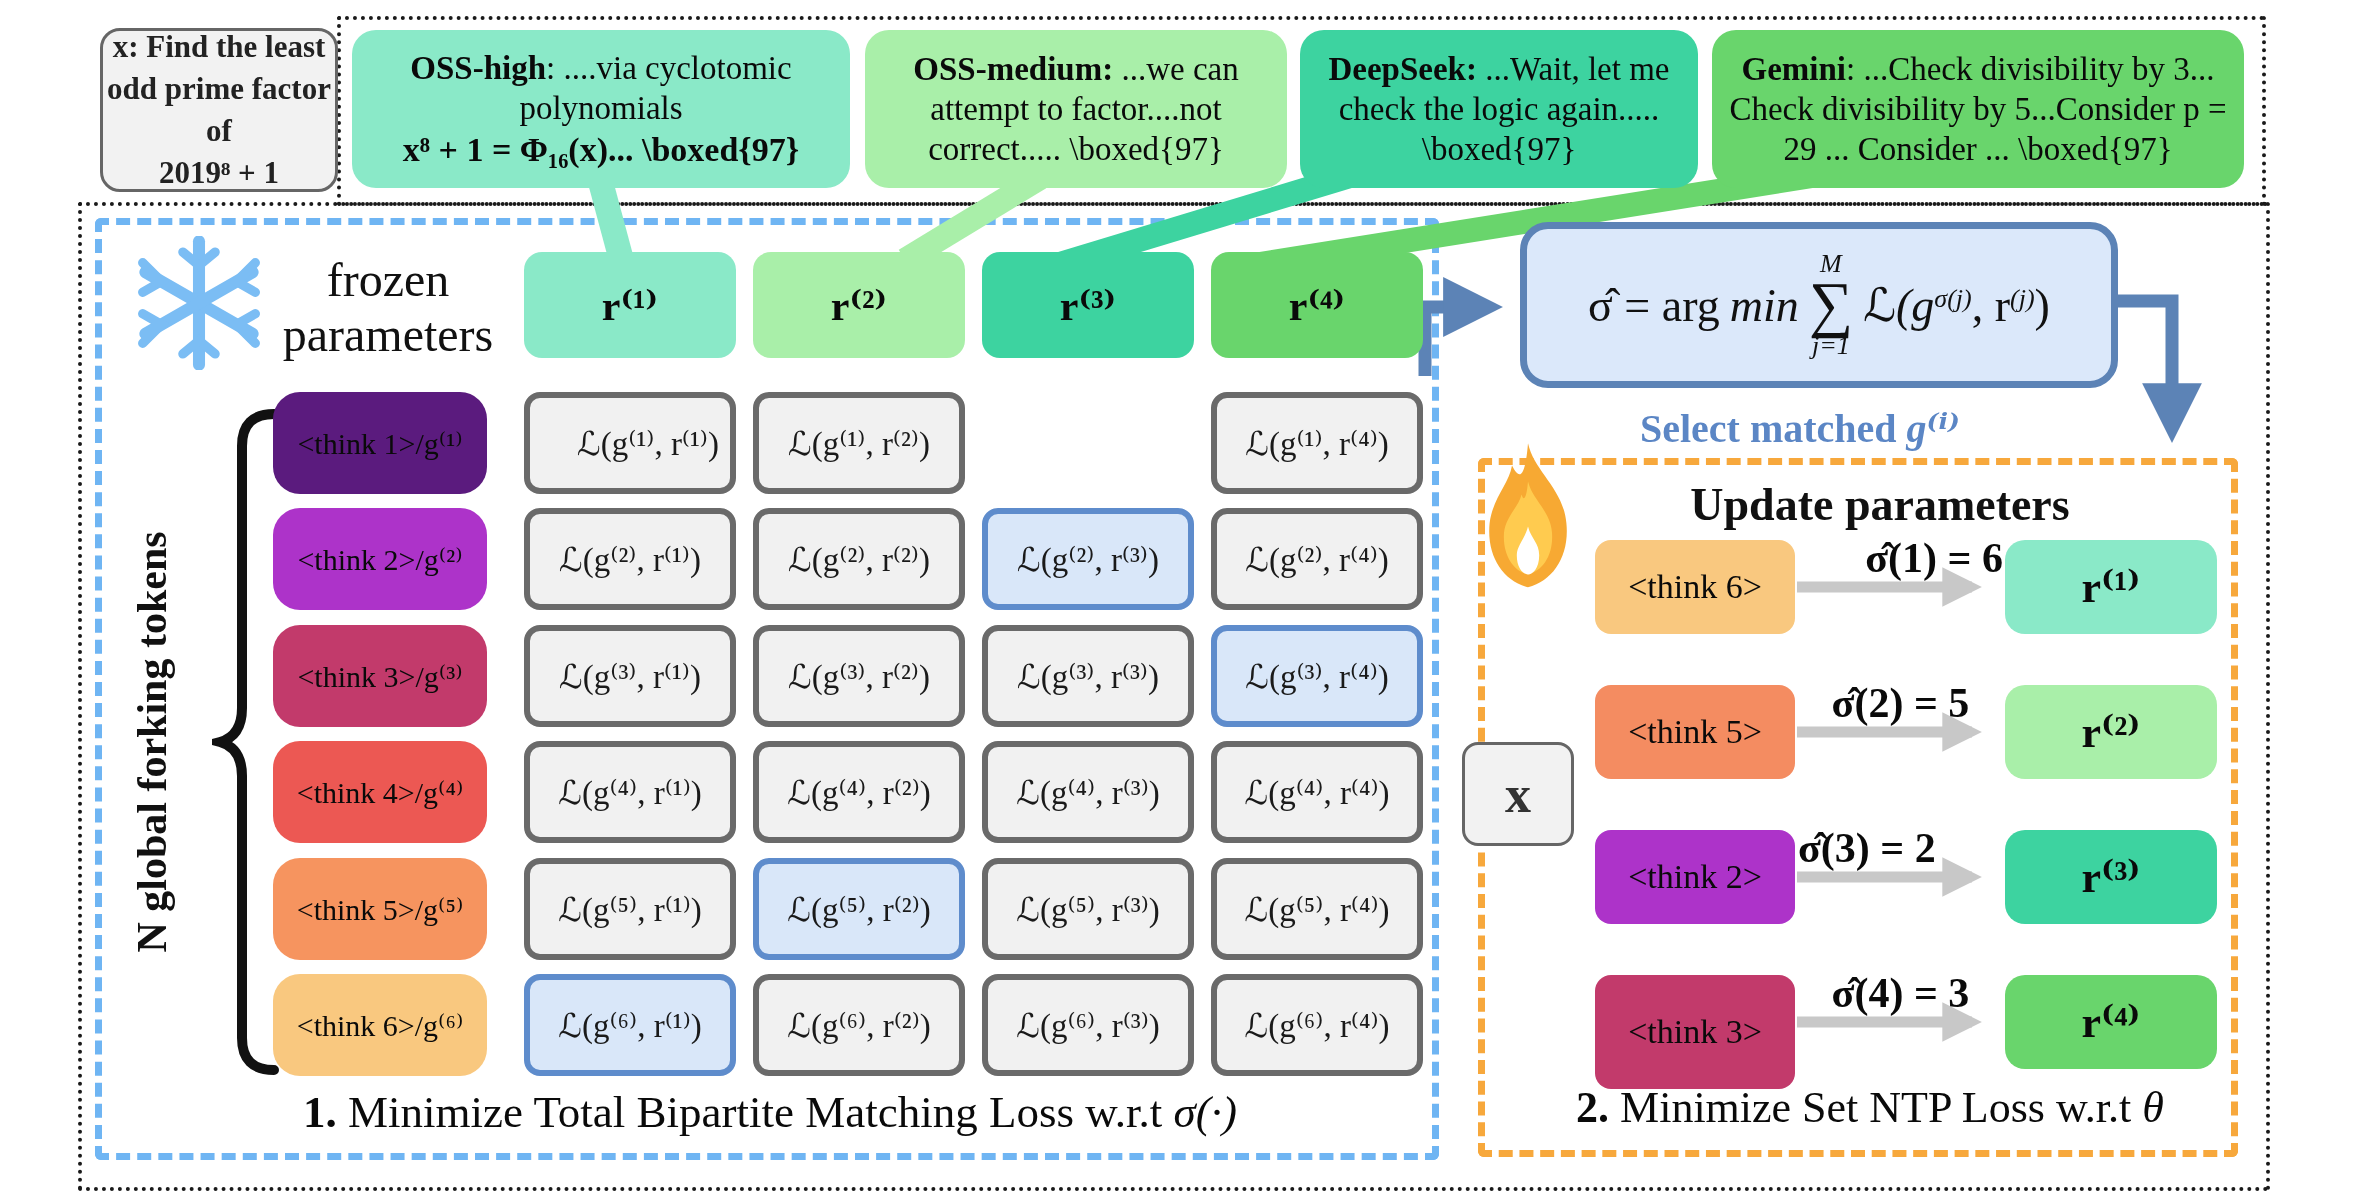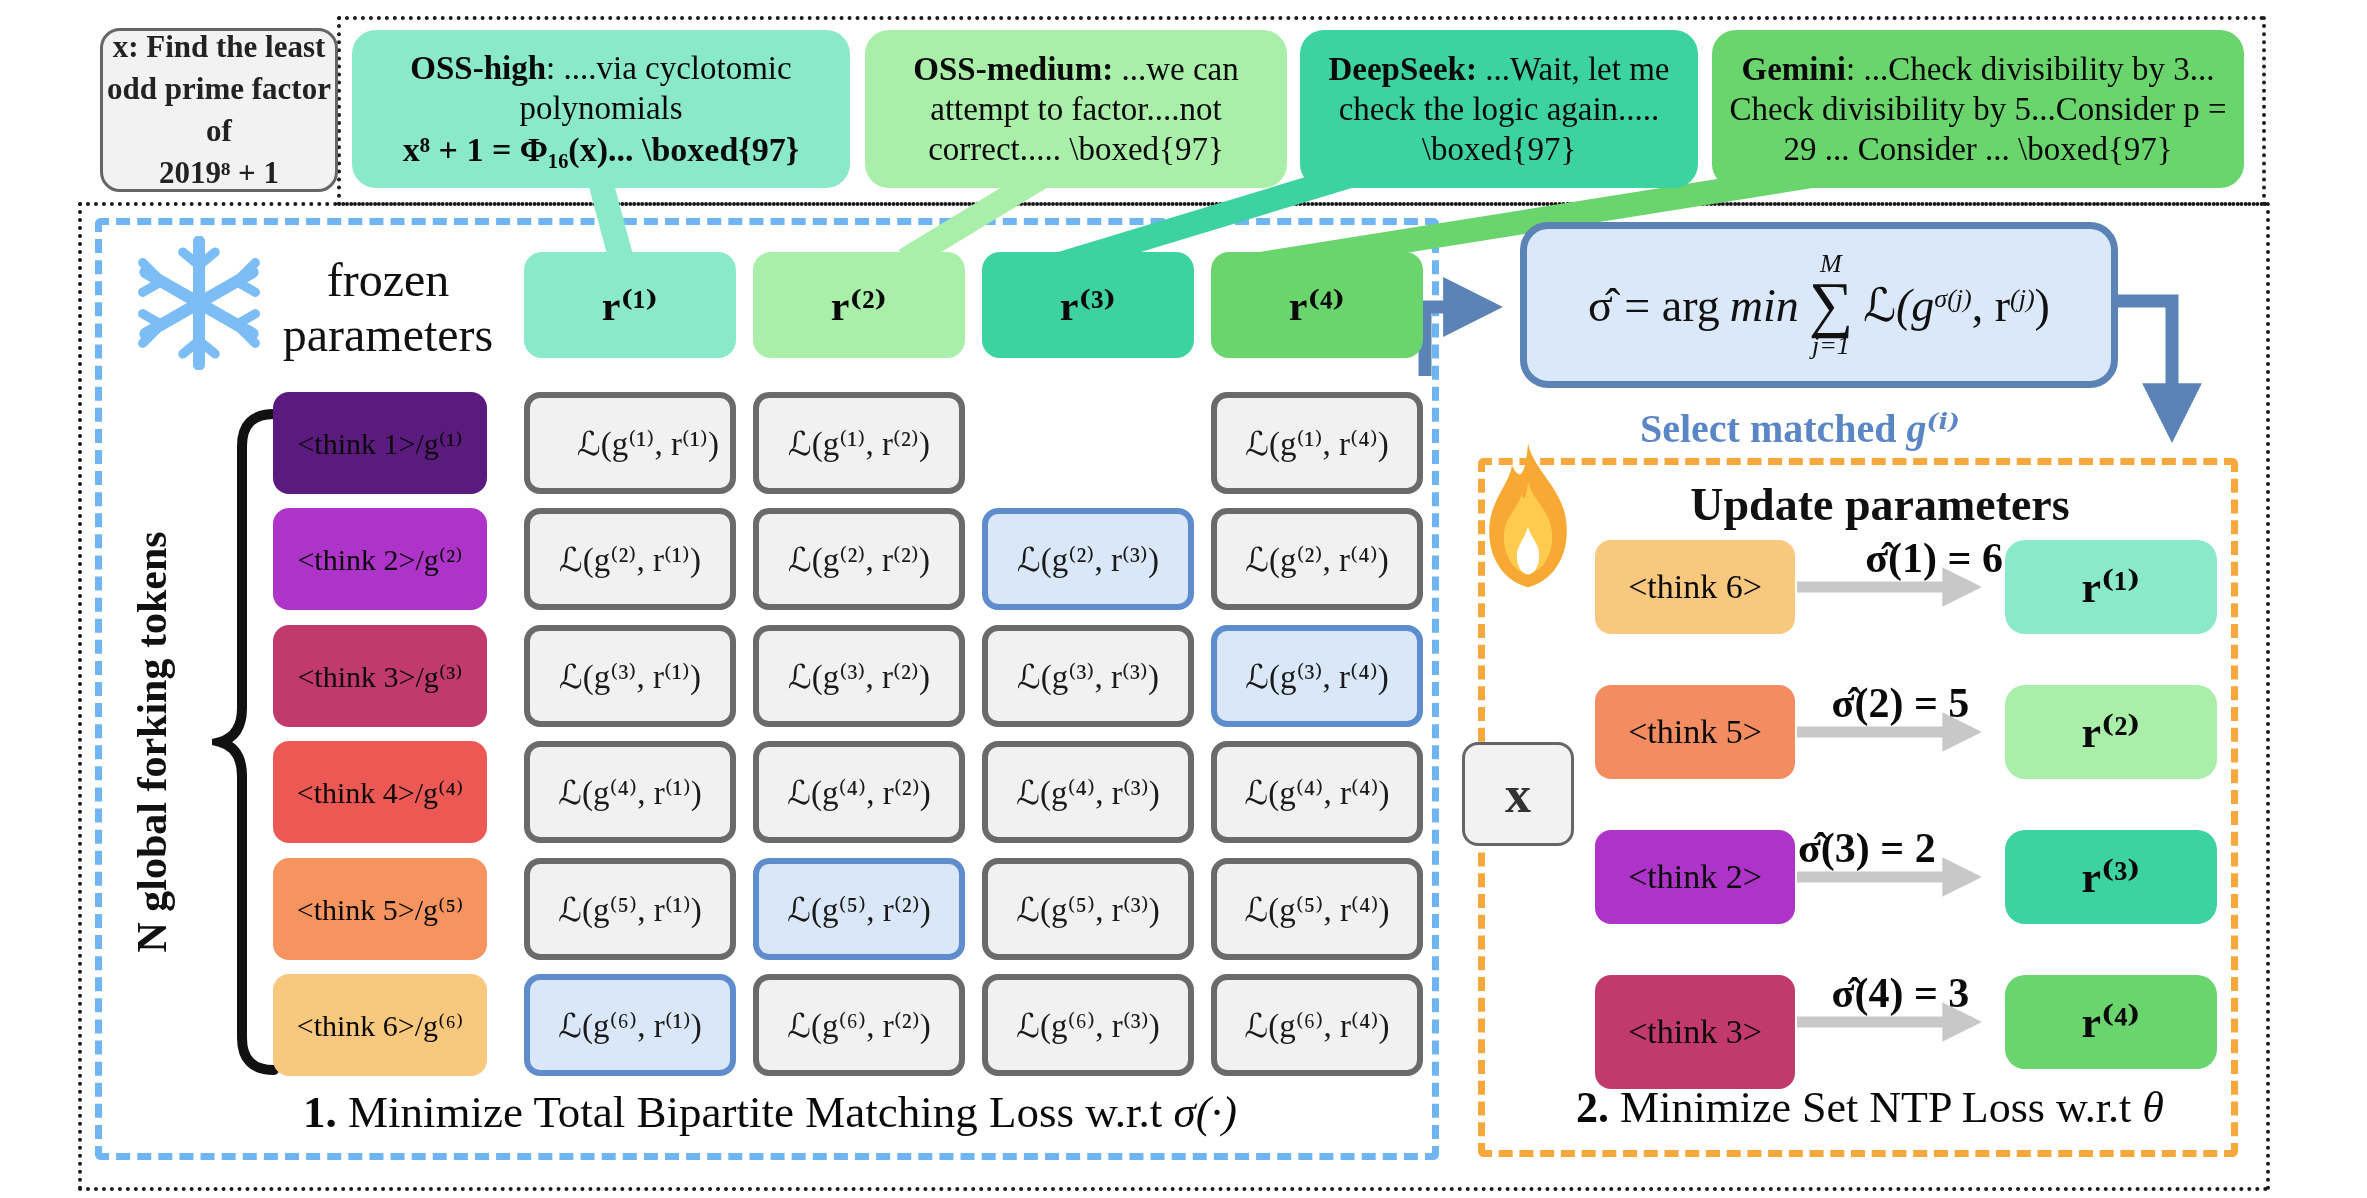--- a/index.html
+++ b/index.html
@@ -31,21 +31,21 @@
     font-size:33px;line-height:1.22;color:#0a0a0a;
   }
   .response b{font-weight:bold;}
   .response .mathline{font-weight:bold;font-size:34px;}
   
   .hdr{
     border-radius:18px;display:flex;align-items:center;justify-content:center;
     z-index:2;font-weight:bold;font-size:42px;color:#0a0a0a;
   }
   .think{
-    border-radius:16px;display:flex;align-items:center;justify-content:center;
+    border-radius:27px;display:flex;align-items:center;justify-content:center;
     z-index:2;font-size:30px;color:#0a0a0a;white-space:nowrap;
   }
   .cell{
     background:#F1F1F1;border:6px solid #6A6A6A;border-radius:16px;
     display:flex;align-items:center;justify-content:center;box-sizing:border-box;
     z-index:2;font-size:33px;color:#1a1a1a;white-space:nowrap;
   }
   .cell.hl{background:#D9E7F9;border-color:#5E8CCC;}
   
   #frozen-label{font-size:48px;line-height:1.15;text-align:center;z-index:2;}

